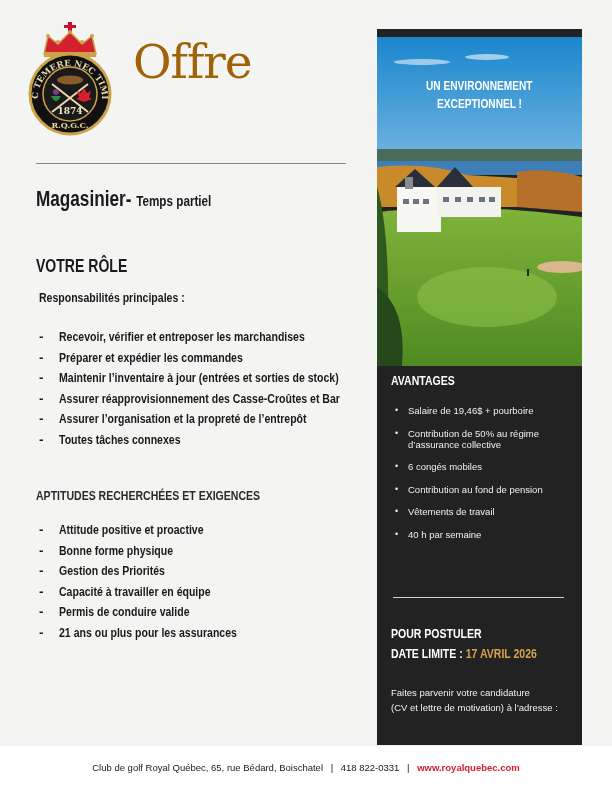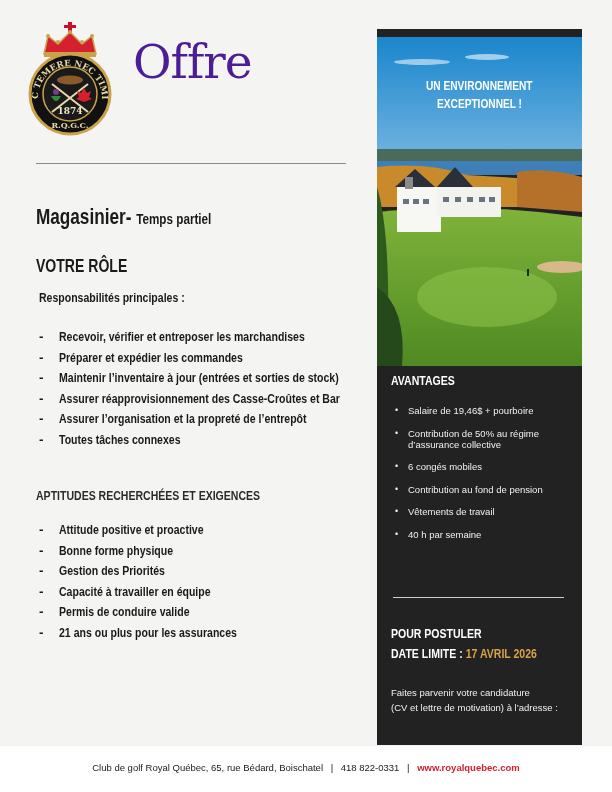--- a/index.html
+++ b/index.html
@@ -1,23 +1,23 @@
 <!DOCTYPE html>
 <html><head>
 <meta charset="utf-8">
 <style>
   * { box-sizing: border-box; margin: 0; padding: 0; }
   html, body { width: 612px; height: 792px; overflow: hidden; }
   body { background: #f4f4f2; position: relative; font-family: "Liberation Sans", sans-serif; color: #1a1a1a; }
 
   .crest { position: absolute; left: 22px; top: 20px; width: 96px; height: 116px; }
-  .title { position: absolute; left: 133px; top: 38px; font-family: "DejaVu Serif", serif; font-size: 47px; line-height: 48px; color: #4c1d95; letter-spacing: -1px; }
+  .title { position: absolute; left: 133px; top: 38px; font-family: "DejaVu Serif", serif; font-size: 47px; line-height: 48px; color: #a16207; letter-spacing: -1px; }
   .title-rule { position: absolute; left: 36px; top: 163px; width: 310px; height: 1px; background: #8a8a8a; }
 
-  .job { position: absolute; left: 36px; top: 204px; white-space: nowrap; }
+  .job { position: absolute; left: 36px; top: 186px; white-space: nowrap; }
   .narrow { display: inline-block; transform: scaleX(0.78); transform-origin: left center; white-space: nowrap; }
 
   .role-h { position: absolute; left: 36px; top: 256px; font-weight: bold; font-size: 18px; }
   .resp-h { position: absolute; left: 39px; top: 290px; font-weight: bold; font-size: 13.5px; }
   .list { position: absolute; left: 39px; list-style: none; }
   .list li { display: flex; font-weight: bold; font-size: 13.5px; line-height: 20.5px; height: 20.5px; }
   .list li .dash { width: 20px; flex: none; }
   .list1 { top: 327px; }
   .apt-h { position: absolute; left: 36px; top: 488px; font-weight: bold; font-size: 13.5px; color: #2a2a2a; }
   .list2 { top: 520px; }

